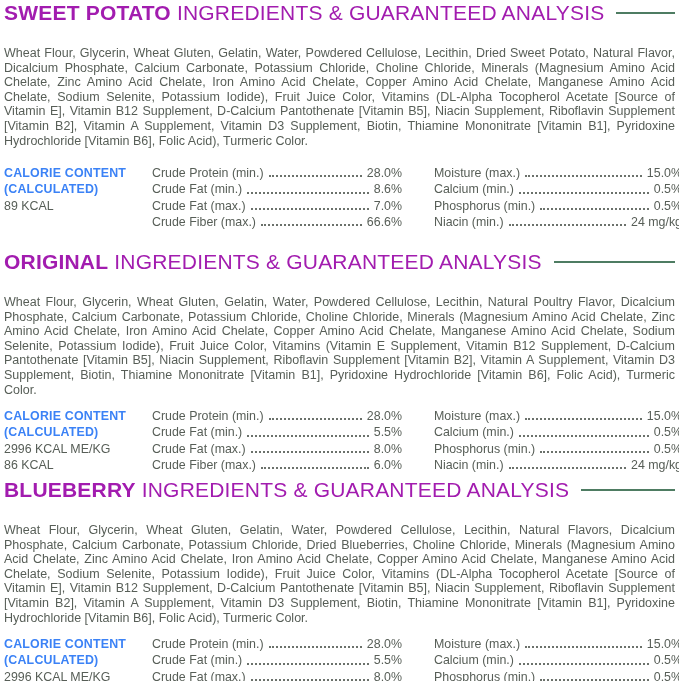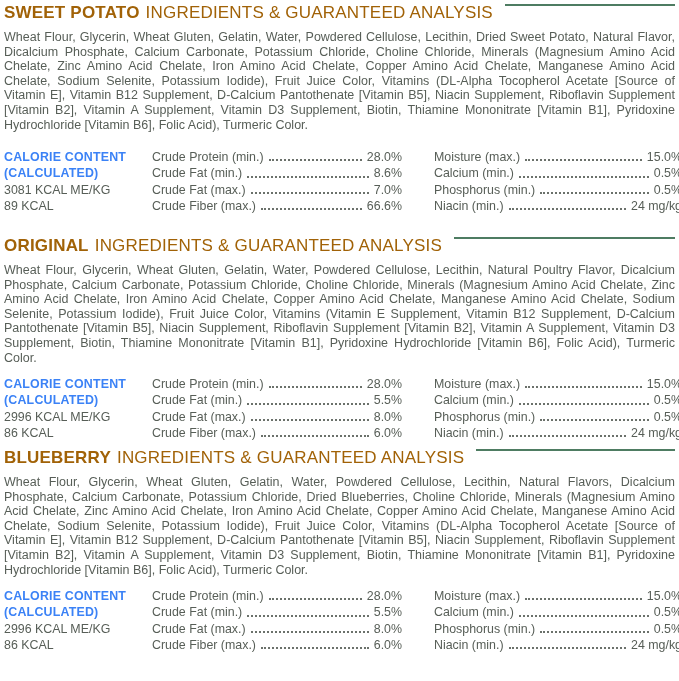--- a/index.html
+++ b/index.html
@@ -5,29 +5,29 @@
   html, body { margin: 0; padding: 0; }
   body {
     width: 679px; height: 681px; overflow: hidden;
     background: #ffffff;
     font-family: "Liberation Sans", sans-serif;
     color: #575e57;
   }
   .page { padding: 3px 4px 0 4px; box-sizing: border-box; }
 
   .sec-header {
-    display: flex; align-items: flex-start; white-space: nowrap;
-    color: #a16207; font-size: 17px; line-height: 19px; letter-spacing: 0.2px;
+    display: flex; align-items: center; white-space: nowrap;
+    color: #a21caf; font-size: 21px; line-height: 19px; letter-spacing: 0.2px;
   }
   .sec-header .flavor { font-weight: 700; margin-right: 6px; }
   .sec-header .rest { font-weight: 400; }
   .sec-header .rule { flex: 1; height: 2px; background: #4e7c62; margin-left: 12px; margin-top: 1px; }
 
   .ingredients {
-    margin: 8px 0 0 0;
+    margin: 24px 0 0 0;
     font-size: 12.5px; line-height: 14.6px;
     text-align: justify;
     color: #575e57;
   }
 
   .analysis { display: flex; margin-top: 17px; font-size: 12.4px; line-height: 16.2px; }
   .analysis.tight { margin-top: 11px; }
   .cal-block { width: 144px; flex: none; }
   .cal-head { font-weight: 700; color: #3b82f6; letter-spacing: 0.2px; }
   .acol { flex: none; }
@@ -54,21 +54,20 @@
     <div class="sec-header">
       <span class="flavor">SWEET POTATO</span>
       <span class="rest">INGREDIENTS &amp; GUARANTEED ANALYSIS</span>
       <span class="rule"></span>
     </div>
     <p class="ingredients">Wheat Flour, Glycerin, Wheat Gluten, Gelatin, Water, Powdered Cellulose, Lecithin, Dried Sweet Potato, Natural Flavor, Dicalcium Phosphate, Calcium Carbonate, Potassium Chloride, Choline Chloride, Minerals (Magnesium Amino Acid Chelate, Zinc Amino Acid Chelate, Iron Amino Acid Chelate, Copper Amino Acid Chelate, Manganese Amino Acid Chelate, Sodium Selenite, Potassium Iodide), Fruit Juice Color, Vitamins (DL-Alpha Tocopherol Acetate [Source of Vitamin E], Vitamin B12 Supplement, D-Calcium Pantothenate [Vitamin B5], Niacin Supplement, Riboflavin Supplement [Vitamin B2], Vitamin A Supplement, Vitamin D3 Supplement, Biotin, Thiamine Mononitrate [Vitamin B1], Pyridoxine Hydrochloride [Vitamin B6], Folic Acid), Turmeric Color.</p>
     <div class="analysis">
       <div class="cal-block">
         <div class="cal-head">CALORIE CONTENT</div>
         <div class="cal-head">(CALCULATED)</div>
-        <div class="cal-line">3081 KCAL ME/KG</div>
         <div class="cal-line">89 KCAL</div>
       </div>
       <div class="acol col1">
         <div class="arow">
           <span class="alabel">Crude Protein (min.)</span>
           <span class="leader"></span>
           <span class="avalue">28.0%</span>
         </div>
         <div class="arow">
           <span class="alabel">Crude Fat (min.)</span>

